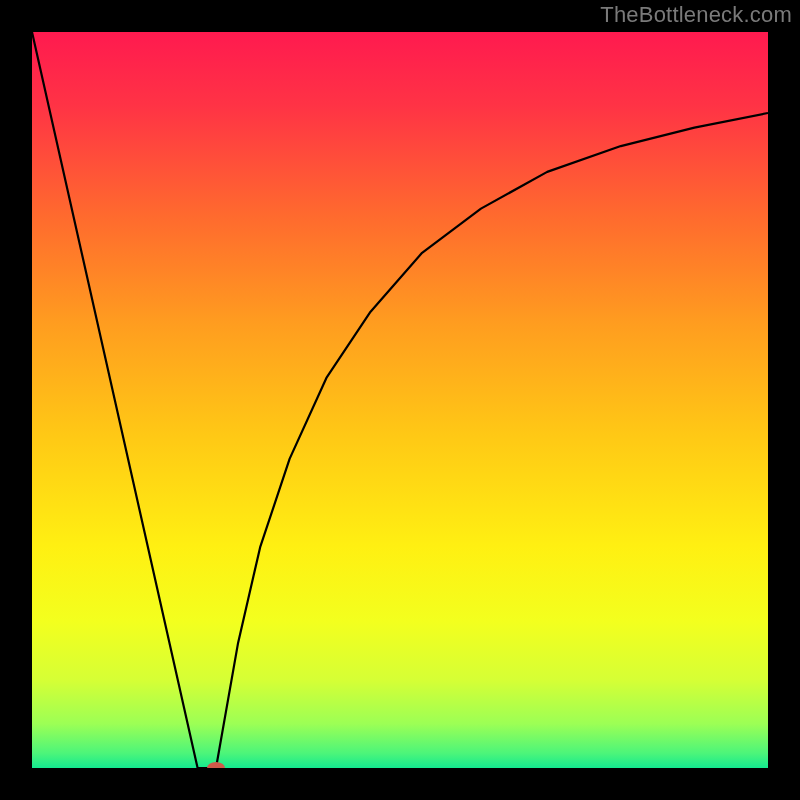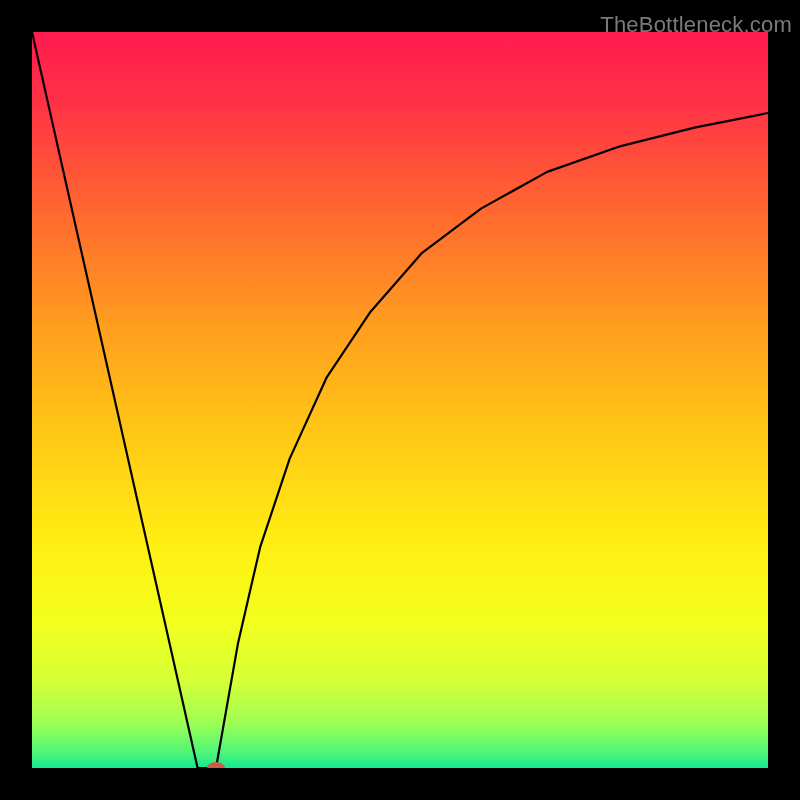--- a/index.html
+++ b/index.html
@@ -21,21 +21,21 @@
   .plot {
     position: absolute;
     background: #fff;
   }
   .gradient {
     position: absolute;
     inset: 0;
   }
   .watermark {
     position: absolute;
-    top: 12px;
+    top: 2px;
     right: 8px;
     font-size: 22px;
     color: #7a7a7a;
     font-weight: 400;
     letter-spacing: 0.2px;
   }
   svg {
     position: absolute;
     inset: 0;
   }

